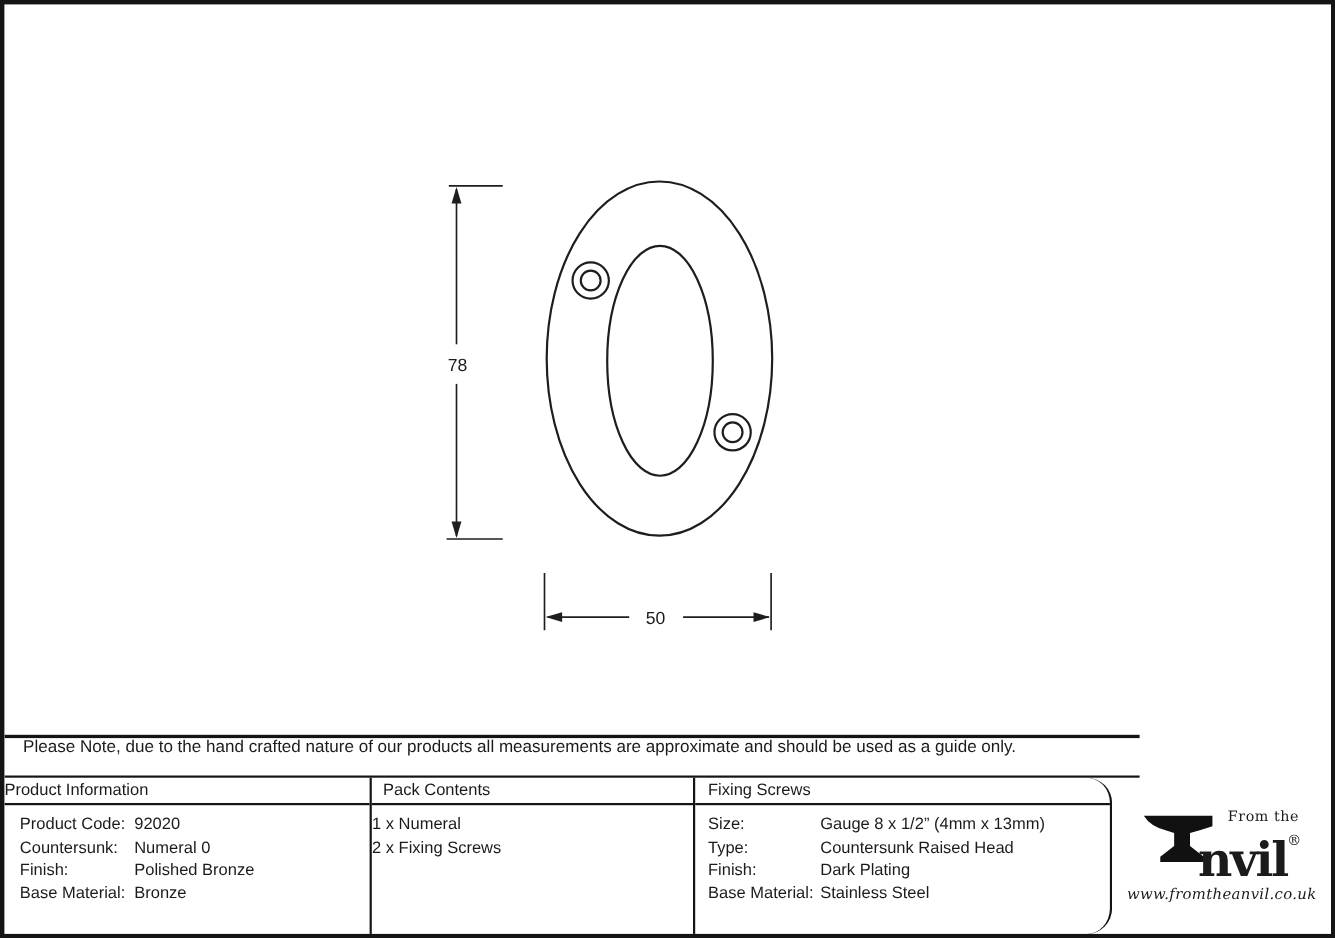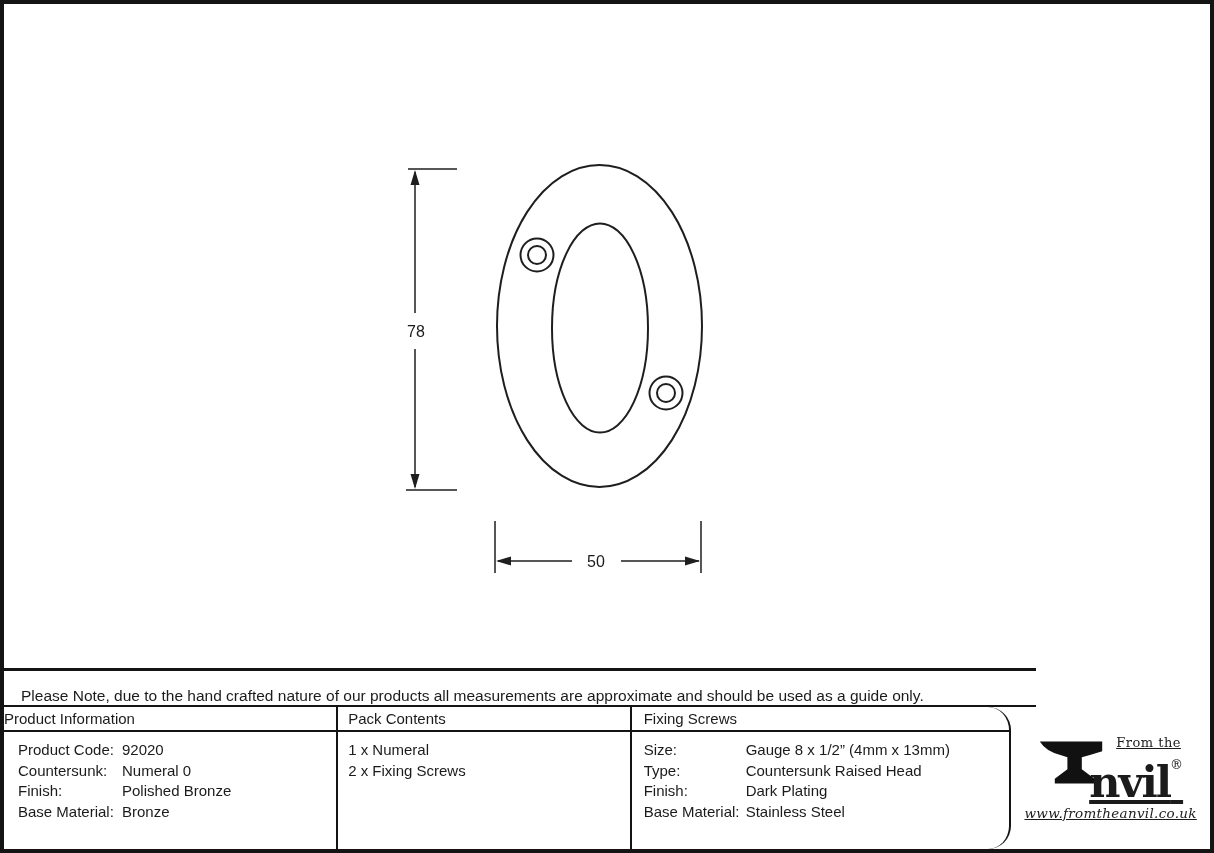--- a/index.html
+++ b/index.html
@@ -15,21 +15,21 @@
   }
   .drawing{position:absolute;top:16px;left:0;width:1206px;height:664px;}
   .drawing svg{display:block;width:100%;height:100%;}
   .dim-text{font-family:"Liberation Sans", sans-serif;font-size:16px;fill:#1b1b1b;}
 
   .note-row{
     position:absolute;top:664px;left:0;width:1032px;height:39px;
     box-sizing:border-box;
     border-top:3px solid #141414;
     border-bottom:2px solid #141414;
-    display:flex;align-items:flex-end;
+    display:flex;align-items:flex-start;
     padding-left:17px;
     font-size:15.5px;
   }
 
   .info-table{
     position:absolute;top:703px;left:0;width:1206px;bottom:0;
     display:flex;
   }
   .col{box-sizing:border-box;border-right:2px solid #141414;}
   .col-product{width:353px;}
@@ -42,26 +42,26 @@
     display:flex;align-items:center;
     font-size:15px;
   }
   .col-product .cell-header{}
   .col-pack .cell-header{padding-left:10px;}
   .col-screws .cell-header{padding-left:12px;}
   .cell-body{padding-top:8px;font-size:15px;line-height:20.5px;}
   .kv-row{display:grid;}
   .col-product .kv-row{grid-template-columns:104px auto;padding-left:14px;}
   .col-screws .kv-row{grid-template-columns:102px auto;padding-left:12px;}
-  .pack-item{padding-left:10px;}
+  .pack-item{}
 
   
   .logo{
     position:absolute;top:0;left:0;right:0;bottom:0;
-    display:flex;flex-direction:column;align-items:center;justify-content:center;text-decoration:underline;
+    display:flex;flex-direction:column;align-items:center;justify-content:center;
   }
   .logo-main{display:flex;align-items:flex-start;}
   .anvil-icon{width:66px;height:52px;margin-top:1px;}
   .logo-text{display:flex;flex-direction:column;margin-left:-15px;}
   .from-the{
     font-family:"DejaVu Serif", serif;
     font-size:13px;margin-left:27px;margin-bottom:-7px;
     letter-spacing:0.5px;
   }
   .nvil{

